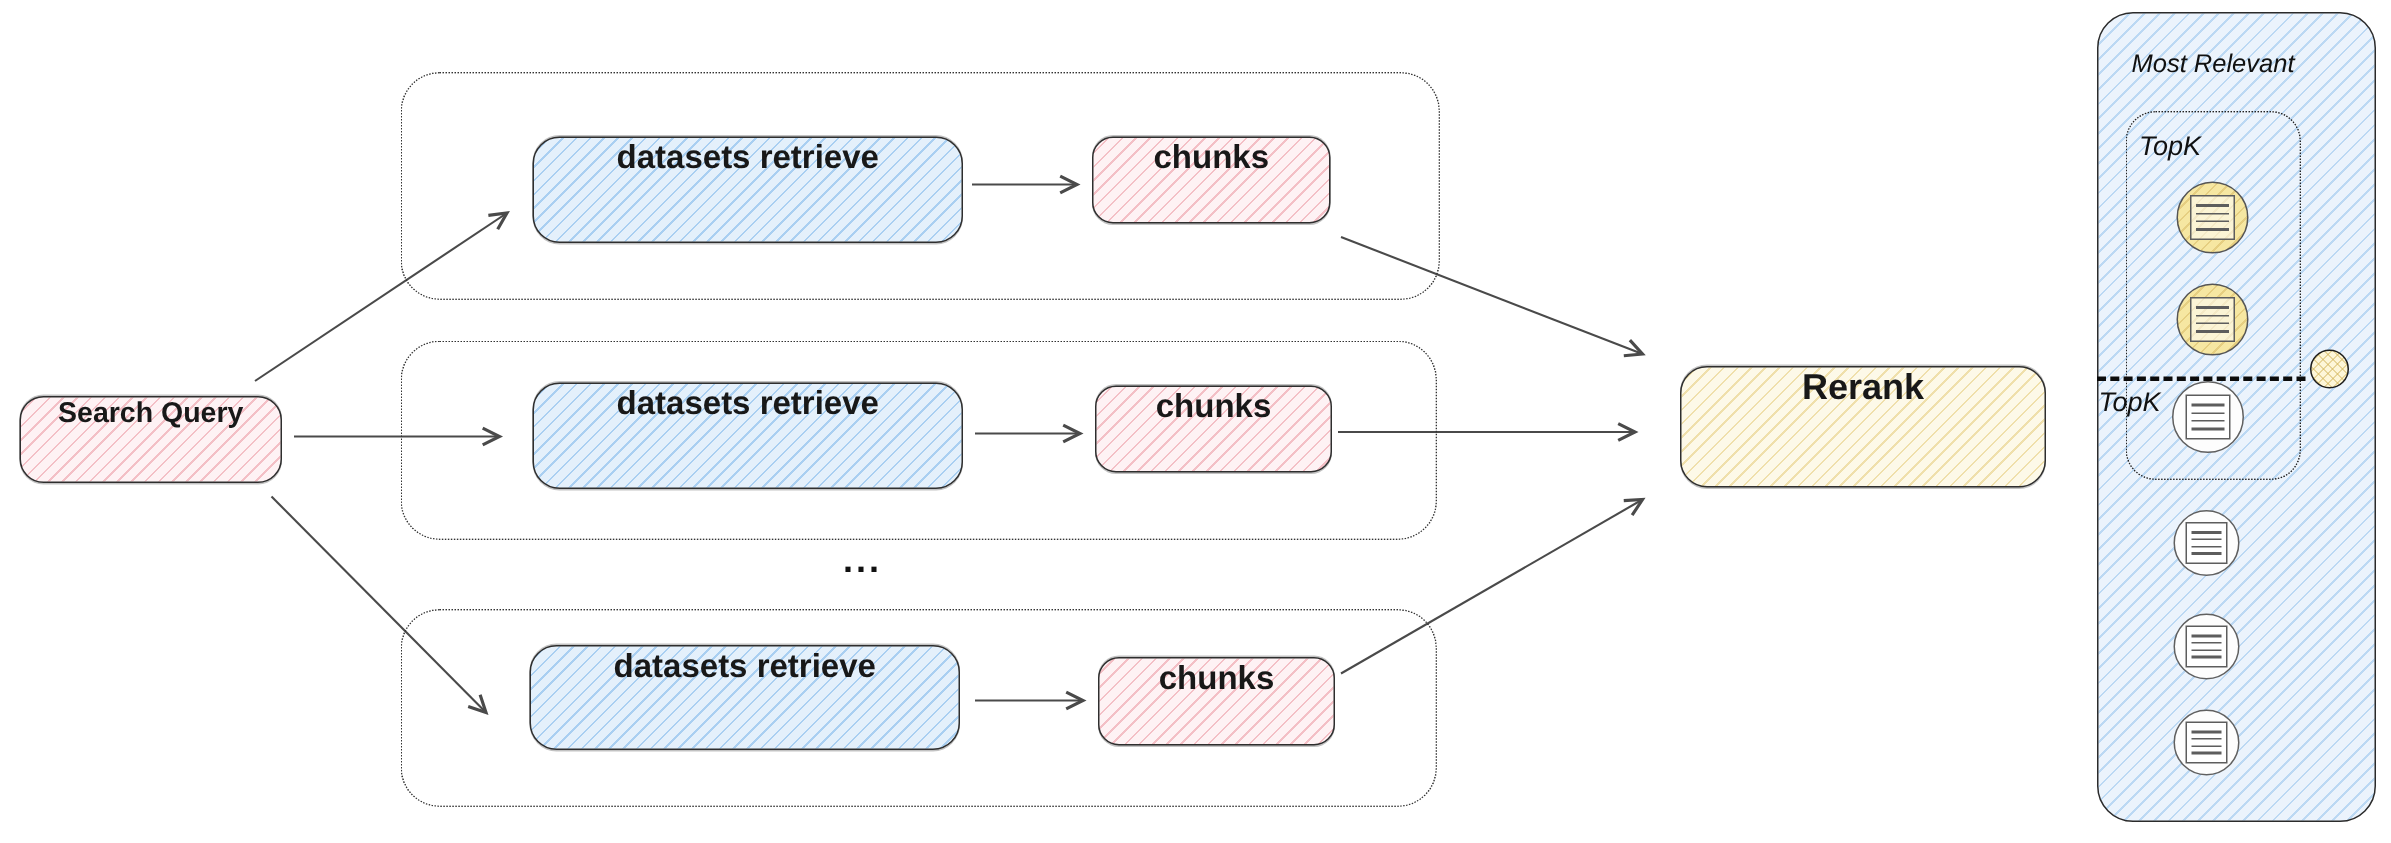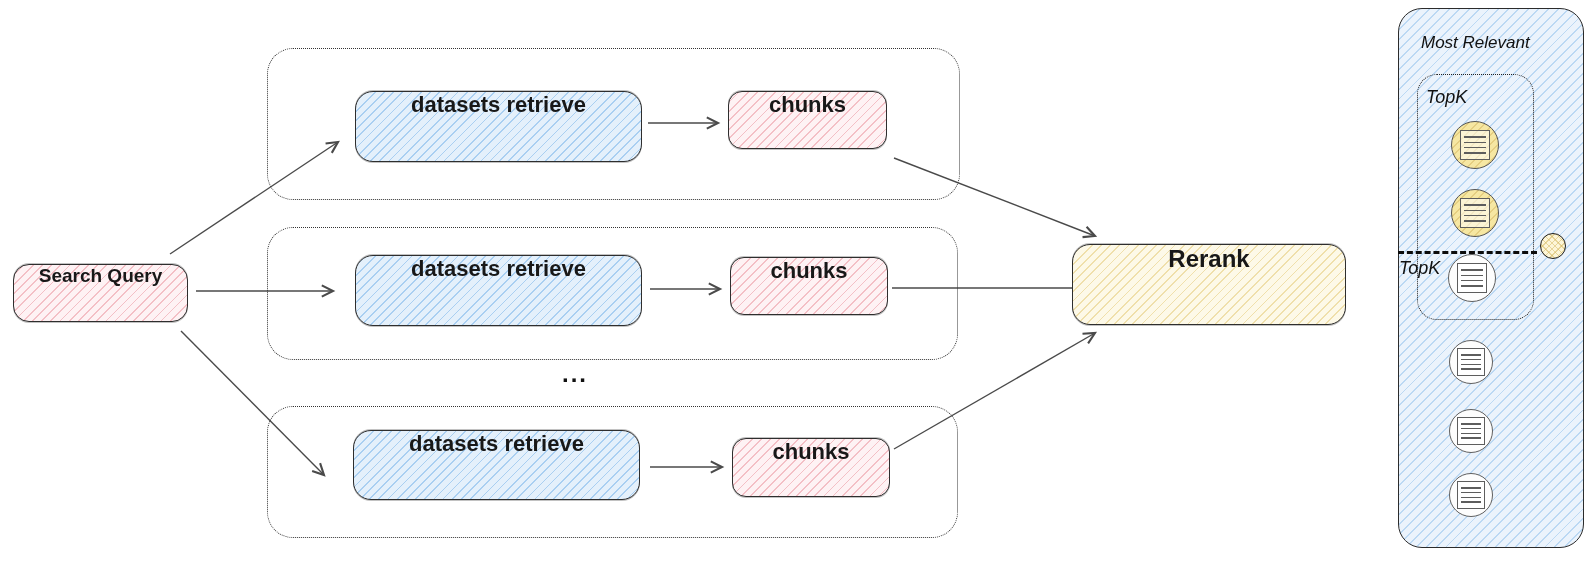--- a/index.html
+++ b/index.html
@@ -93,21 +93,21 @@
 
   <div class="ellipsis" style="left:562px;top:360px;">...</div>
 
   <div class="node hatch-blue fs22" style="left:353px;top:430px;width:287px;height:70px;border-radius:18px;">
     <span>datasets retrieve</span>
   </div>
   <div class="node hatch-pink fs22" style="left:732px;top:438px;width:158px;height:59px;border-radius:14px;">
     <span>chunks</span>
   </div>
 
-  <div class="node hatch-yellow fs24" style="left:1072px;top:244px;width:274px;height:81px;border-radius:18px;">
+  <div class="node hatch-yellow fs24" style="left:1120px;top:244px;width:244px;height:81px;border-radius:18px;">
     <span>Rerank</span>
   </div>
 
   <div class="panel hatch-panel">
     <div class="panel-title">Most Relevant</div>
 
     <div class="topk-box"></div>
     <div class="topk-label">TopK</div>
 
     <div class="doc-circle doc-yellow" style="left:52px;top:112px;width:48px;height:48px;">

